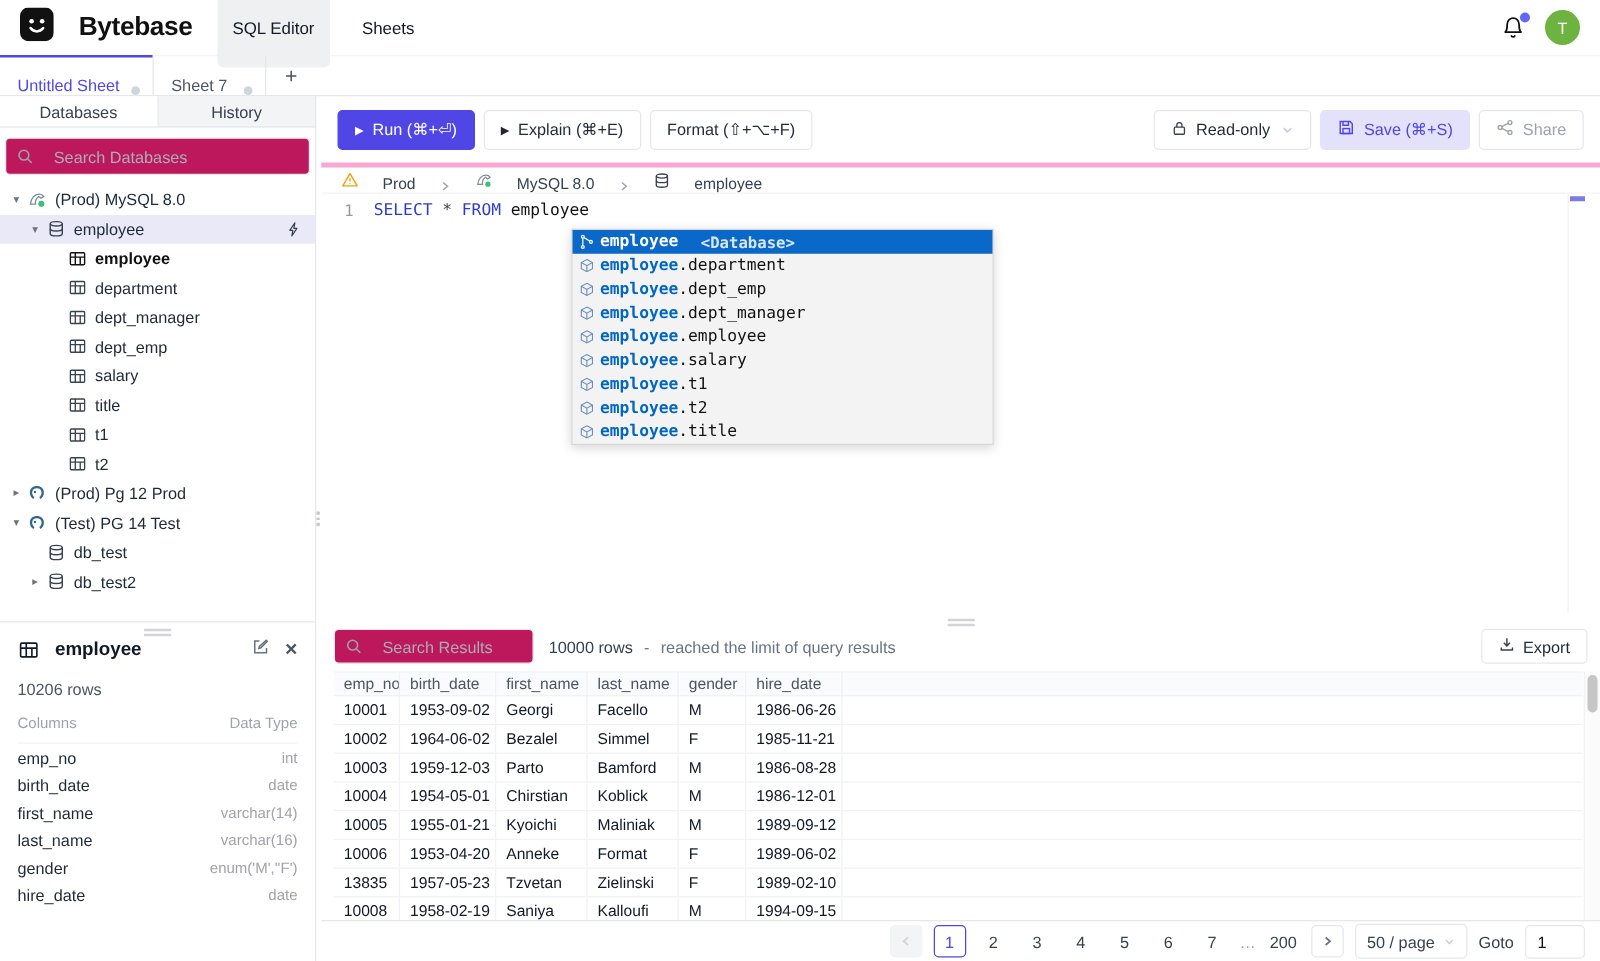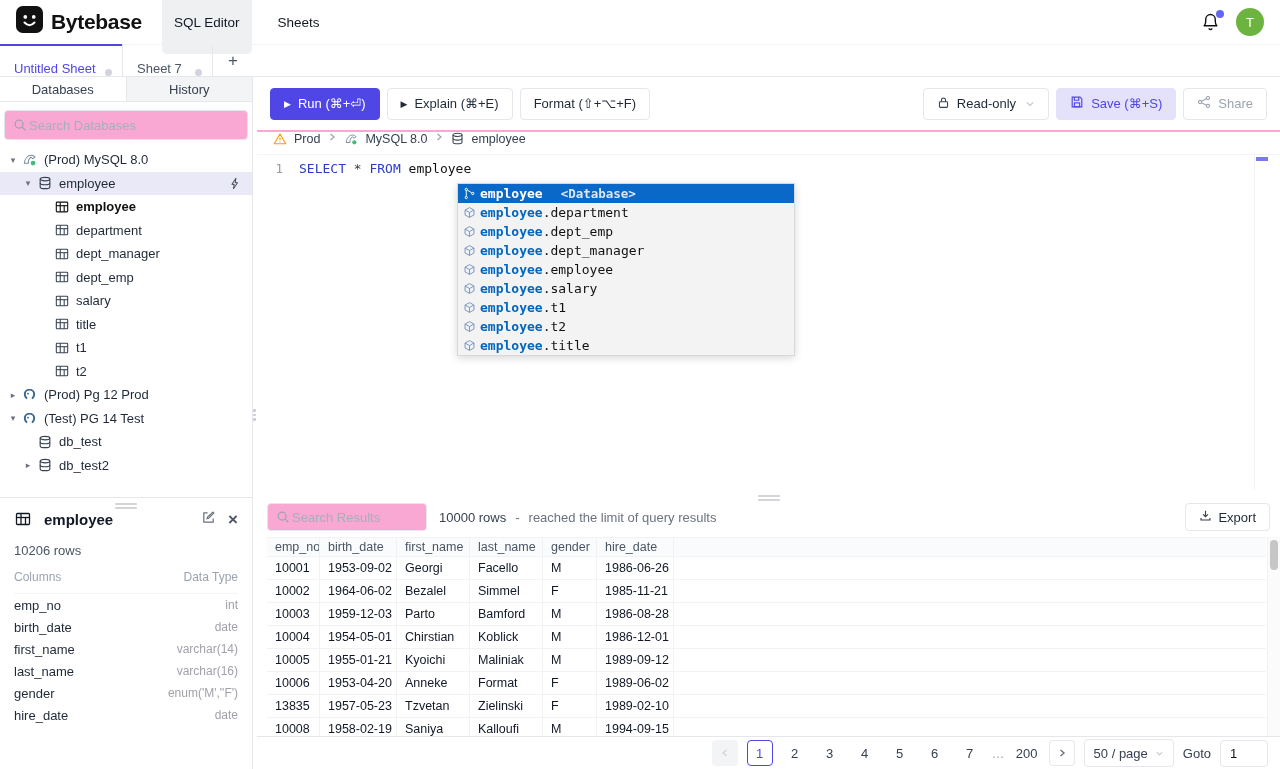--- a/index.html
+++ b/index.html
@@ -1,21 +1,21 @@
 <!DOCTYPE html>
 <html><head>
 <meta charset="utf-8">
 <style>
   * { box-sizing: border-box; }
   html,body { margin:0; width:1280px; height:769px; overflow:hidden; background:#fff;
     color:#1f2937; font-family:"Liberation Sans","DejaVu Sans",sans-serif; font-size:13px; }
 
   
   .topbar { height:44px; display:flex; align-items:center; padding:0 16px; gap:18px; }
-  .brand { display:flex; align-items:center; gap:8px; font-size:21px; font-weight:800; color:#111; letter-spacing:-0.3px; }
+  .brand { display:flex; align-items:center; gap:20px; font-size:21px; font-weight:800; color:#111; letter-spacing:-0.3px; }
   .nav { display:flex; align-items:center; gap:14px; margin-left:2px; }
   .nav-item { font-size:13.5px; color:#111827; padding:24px 12px; border-radius:5px; cursor:pointer; }
   .nav-item.active { background:#EEF0F2; font-weight:500; }
   .top-right { margin-left:auto; display:flex; align-items:center; gap:16px; }
   .bell { position:relative; display:flex; }
   .bell-dot { position:absolute; top:-3px; right:-4px; width:8px; height:8px; border-radius:50%; background:#6366F1; }
   .avatar { width:28px; height:28px; border-radius:50%; background:#6DB33F; color:#fff; display:flex; align-items:center; justify-content:center; font-size:13px; }
 
   
   .tabbar { height:33px; display:flex; border-bottom:1px solid #E5E7EB; border-top:1px solid #F3F4F6; }
@@ -30,21 +30,21 @@
 
   
   .sidebar { width:253px; display:flex; flex-direction:column; border-right:1px solid #E5E7EB; flex:none; }
   .v-div { width:4px; position:relative; flex:none; }
   .v-handle { position:absolute; top:330px; left:0; }
   .v-handle i { display:block; width:2.5px; height:2.5px; border-radius:50%; background:#C7CBD1; margin:2px 0; }
   .sb-tabs { display:flex; height:25px; background:#F3F4F6; border-bottom:1px solid #E5E7EB; flex:none; }
   .sb-tab { flex:1; display:flex; align-items:center; justify-content:center; color:#374151; cursor:pointer; }
   .sb-tab.active { background:#fff; border-right:1px solid #E5E7EB; font-weight:500; }
   .sb-search { margin:8px 4px 4px; position:relative; flex:none; }
-  .sb-search input, .r-search input { width:100%; height:30px; border:1px solid #E5E7EB; border-radius:4px; padding:0 8px 0 24px; font-size:13px; color:#111; outline:none; background:#f9a8d4; font-family:inherit; }
+  .sb-search input, .r-search input { width:100%; height:30px; border:1px solid #E5E7EB; border-radius:4px; padding:0 8px 0 38px; font-size:13px; color:#111; outline:none; background:#be185d; font-family:inherit; }
   input::placeholder { color:#A8AEB8; }
   .search-ic { position:absolute; left:9px; top:8px; color:#9CA3AF; display:flex; }
 
   .tree { flex:1; overflow:hidden; padding-top:4px; }
   .ti { height:23.5px; display:flex; align-items:center; color:#1F2937; cursor:pointer; }
   .ti.sel { background:#E9E9F8; }
   .tw { width:16px; text-align:center; color:#6B7280; font-size:9px; flex:none; }
   .ic { width:17px; height:17px; margin-right:6px; flex:none; display:flex; align-items:center; justify-content:center; }
   .tl { white-space:nowrap; }
   .tl.b { font-weight:700; color:#111; }
@@ -68,21 +68,21 @@
   .main { flex:1; display:flex; flex-direction:column; min-width:0; }
   .toolbar { height:53px; display:flex; align-items:center; padding:0 13px; gap:7px; flex:none; }
   .btn { height:32px; display:inline-flex; align-items:center; gap:7px; padding:0 13px; border-radius:4px; font-size:13px; border:1px solid #E5E7EB; background:#fff; color:#1F2937; cursor:pointer; white-space:nowrap; }
   .btn.primary { background:#4F46E5; border-color:#4F46E5; color:#fff; }
   .btn.save { background:#E4E1FB; border-color:#E4E1FB; color:#4F46E5; font-weight:500; }
   .btn.share { color:#9CA3AF; }
   .tb-right { margin-left:auto; display:flex; gap:7px; }
   .play { font-size:9px; }
   .chev { display:flex; margin-left:2px; }
 
-  .breadcrumb { height:24px; display:flex; align-items:flex-start; gap:7px; padding:0 16px; font-size:12.5px; color:#374151; border-top:2px solid #f9a8d4; flex:none; }
+  .breadcrumb { height:24px; display:flex; align-items:flex-end; gap:19px; padding:0 16px; font-size:12.5px; color:#374151; border-top:4px solid #f9a8d4; flex:none; }
   .bc-sep { display:flex; }
 
   .editor { flex:1; position:relative; border-top:1px solid #F3F4F6; font-family:"DejaVu Sans Mono","Liberation Mono",monospace; font-size:13px; }
   .code-line { display:flex; height:19px; align-items:center; margin-top:4px; }
   .gutter { width:42px; text-align:right; color:#999; padding-right:16px; font-size:12.5px; flex:none; }
   .kw { color:#2B3CC8; } .op { color:#3B3B3B; } .idn { color:#111; }
   .ruler { position:absolute; top:0; bottom:0; right:12px; width:14px; border-left:1px solid #F1F1F1; }
   .ruler-mark { position:absolute; top:2px; left:1px; width:12px; height:4px; background:#7B7BE5; }
 
   .suggest { position:absolute; left:200px; top:28px; width:338px; background:#F3F3F3; border:1px solid #D8D8D8; box-shadow:0 2px 8px rgba(0,0,0,.16); z-index:5; }

